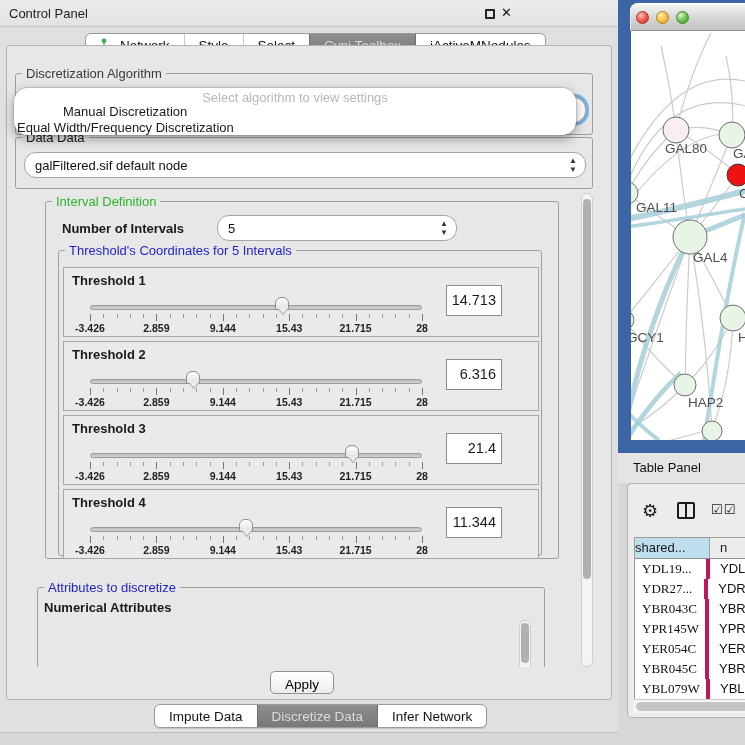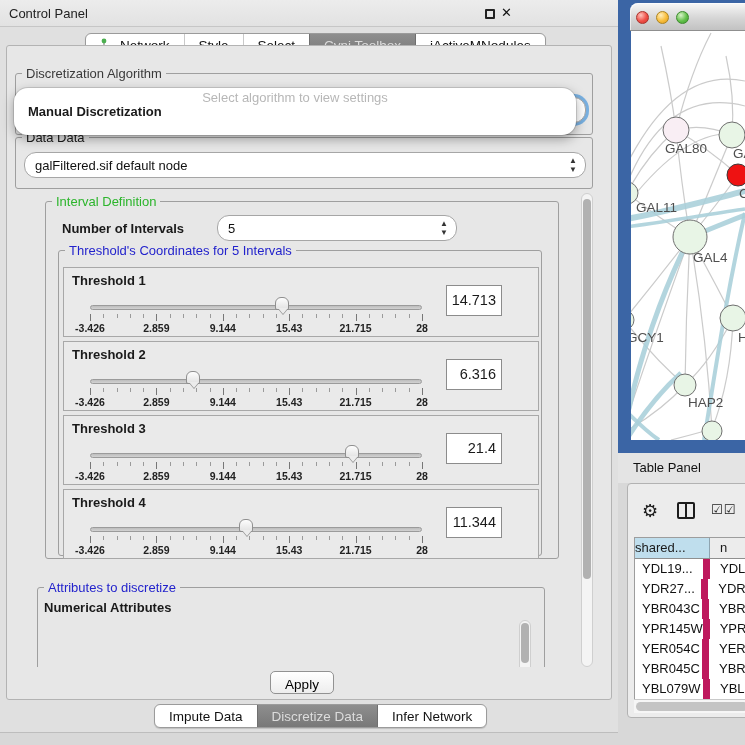--- a/index.html
+++ b/index.html
@@ -29,21 +29,21 @@
   .t-green { color:#2cb52c; }
   .t-blue { color:#2323cc; }
 
   .combo { position:absolute; height:26px; background:#fff; border:1px solid #a6a6a6; border-radius:12px; }
   .combo .cv { position:absolute; left:10px; top:5px; font-size:13px; color:#111; }
   .combo .spin { position:absolute; right:8px; top:3px; display:flex; flex-direction:column; line-height:9px; font-size:8px; color:#333; }
   .focus-ring { box-shadow:0 0 0 3px #79b0e0; }
 
   .popup { position:absolute; left:14px; top:88px; width:562px; height:47px; background:#fff; border-radius:14px; box-shadow:0 4px 12px rgba(0,0,0,.35), 0 0 0 1px rgba(0,0,0,.12); z-index:40; }
   .popup .hint { position:absolute; left:0; top:2px; width:100%; text-align:center; color:#b7b7b7; font-size:13px; }
-  .popup .opt1 { position:absolute; left:14px; top:16px; font-weight:bold; font-size:13px; }
+  .popup .opt1 { position:absolute; left:1px; top:16px; font-weight:normal; font-size:13px;padding-left:48px; }
   .popup .opt2 { position:absolute; left:3px; top:32px; font-size:13px; }
 
   .viewport { position:absolute; left:8px; top:147px; width:564px; height:474px; overflow:hidden; }
 
   .thr-panel { position:absolute; left:4px; width:476px; height:70px; background:#eaeaea; border:1px solid #a8a8a8; }
   .thr-label { position:absolute; left:8px; top:5px; font-weight:bold; font-size:13px; }
   .track { position:absolute; left:26px; top:37px; width:332px; height:5px; background:linear-gradient(#bdbdbd,#d2d2d2); border:1px solid #9b9b9b; border-radius:3px; }
   .thumb { position:absolute; top:29px; width:14px; height:13px; background:linear-gradient(#fdfdfd,#e3e3e3); border:1px solid #8f8f8f; border-radius:6px 6px 2px 2px; z-index:2; }
   .thumb::after { content:""; position:absolute; left:2px; top:10px; width:0; height:0; border-left:5px solid transparent; border-right:5px solid transparent; border-top:6px solid #ececec; filter:drop-shadow(0 1px 0 #8f8f8f); }
   .tick { position:absolute; top:46px; width:1px; height:4px; background:#9a9a9a; }
@@ -77,21 +77,21 @@
   .tp-panel { position:absolute; left:627px; top:483px; width:125px; height:235px; background:#ececec; border:1px solid #b2b2b2; border-radius:4px; }
   .tp-toolbar-gear { position:absolute; left:14px; top:16px; font-size:18px; color:#1c1c1c; }
   .split-ic { position:absolute; left:49px; top:18px; width:18px; height:17px; border:2px solid #1c1c1c; border-radius:2px; }
   .split-ic::after { content:""; position:absolute; left:6px; top:0; width:2px; height:13px; background:#1c1c1c; }
   .tp-checks { position:absolute; left:83px; top:18px; font-size:13px; color:#1c1c1c; letter-spacing:1px; }
   .tp-table { position:absolute; left:6px; top:53px; width:119px; height:176px; background:#fff; border:1px solid #9d9d9d; border-right:none; overflow:hidden; }
   .thead { display:flex; height:21px; border-bottom:1px solid #8f8f8f; font-size:13px; }
   .thead .hc1 { width:75px; background:#bfdeed; border-right:1px solid #8fa4b0; text-align:left; padding-top:2px; }
   .thead .hc2 { flex:1; background:#ececec; padding:2px 0 0 10px; }
   .trow { display:flex; height:20px; font-size:13px; color:#111; }
-  .trow .c1 { width:75px; padding:2px 0 0 7px; border-right:7px solid #be185d; }
+  .trow .c1 { width:75px; padding:2px 0 0 7px; border-right:4px solid #be185d;font-family:Liberation Serif, serif; }
   .trow .c2 { flex:1; padding:2px 0 0 10px; }
   .tp-hscroll { position:absolute; left:6px; top:215px; width:119px; height:14px; background:#f6f6f6; border-top:1px solid #c9c9c9; }
   .tp-hscroll .hthumb { position:absolute; left:2px; top:2px; width:112px; height:9px; background:#c4c4c4; border-radius:5px; }
 </style>
 </head>
 <body>
 
 <div id="app">
 
   <div class="cp">
@@ -330,20 +330,21 @@
       <div class="vtrack" style="left:574px; top:147px; height:474px;">
         <div class="vthumb" style="top:5px; height:380px;"></div>
       </div>
 
       <button class="btn apply-btn">Apply</button>
     </div>
 
     <div class="popup">
       <div class="hint">Select algorithm to view settings</div>
       <div class="opt1">Manual Discretization</div>
+      <div class="opt2">Equal Width/Frequency Discretization</div>
     </div>
 
     <div class="segbar cp-bottombar">
       <div class="seg">
           <span>Impute Data</span>
         </div>
       <div class="seg sel">
           <span>Discretize Data</span>
         </div>
       <div class="seg">

